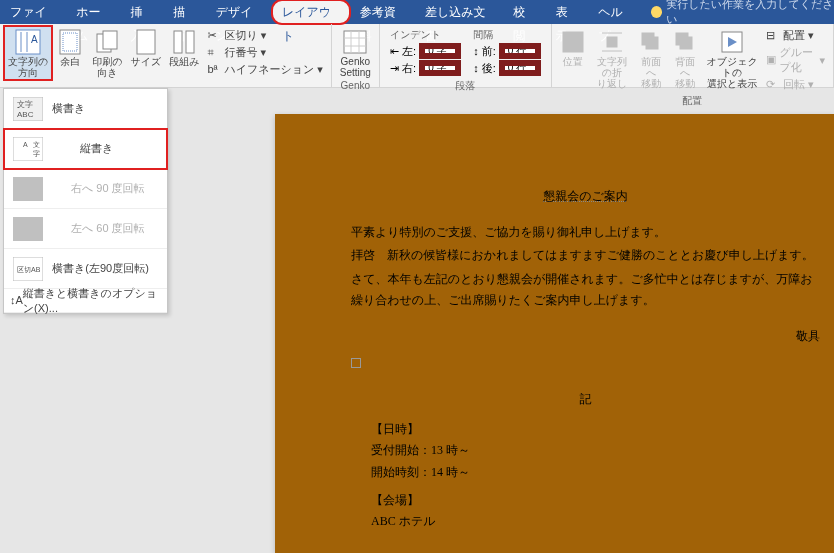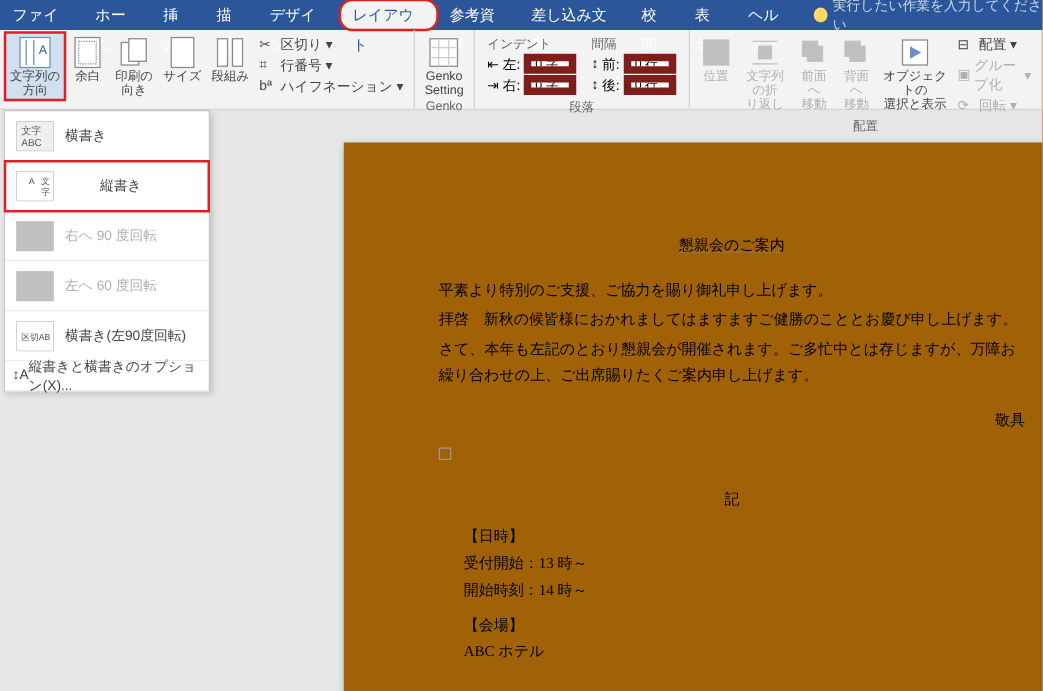--- a/index.html
+++ b/index.html
@@ -24,21 +24,21 @@
 .disabled { color: #b0b0b0 !important; }
 .disabled svg * { stroke: #c0c0c0; fill: #c0c0c0; }
 .spin-field { display: flex; align-items: center; font-size: 11px; gap: 3px; margin: 1px 0; }
 .spin-field input { width: 42px; height: 16px; font-size: 10px; border: 6px solid #7f1d1d; padding-left: 3px; }
 .dropdown-menu { position: absolute; left: 3px; top: 88px; width: 165px; background: #fff; border: 1px solid #c6c6c6; box-shadow: 2px 2px 4px rgba(0,0,0,0.15); }
 .dropdown-item { display: flex; align-items: center; height: 40px; border-bottom: 1px solid #eee; cursor: pointer; }
 .dropdown-item.compact { height: 24px; font-size: 11px; padding-left: 6px; color: #444; }
 .dropdown-item .di-icon { width: 36px; height: 30px; margin: 0 6px; display: flex; align-items: center; justify-content: center; }
 .dropdown-item .di-label { font-size: 11px; color: #444; }
 .dropdown-item.highlight { outline: 2px solid #e02020; outline-offset: -1px; gap: 28px; }
-.dropdown-item.disabled .di-label { color: #b0b0b0; }
+.dropdown-item.disabled .di-label { color: #b0b0b0; margin-left: 19px; }
 .doc-area { position: absolute; left: 275px; top: 114px; right: 0; bottom: 0; background: #a16207; box-shadow: 0 2px 6px rgba(0,0,0,0.2); padding: 72px 14px 0 76px; font-family: "MS Mincho", serif; font-size: 12px; color: #000; line-height: 1.8; }
 .doc-title { text-align: center; margin-bottom: 14px; text-decoration: underline dotted #888; }
 .doc-body p { margin-bottom: 2px; }
 .doc-right { text-align: right; margin-top: 14px; }
 .doc-center { text-align: center; margin-top: 14px; }
 .doc-indent { margin-left: 20px; margin-top: 8px; }
 .sq { display: inline-block; width: 10px; height: 10px; border: 1px solid #999; margin-right: 4px; }
 </style>
 </head>
 <body>

